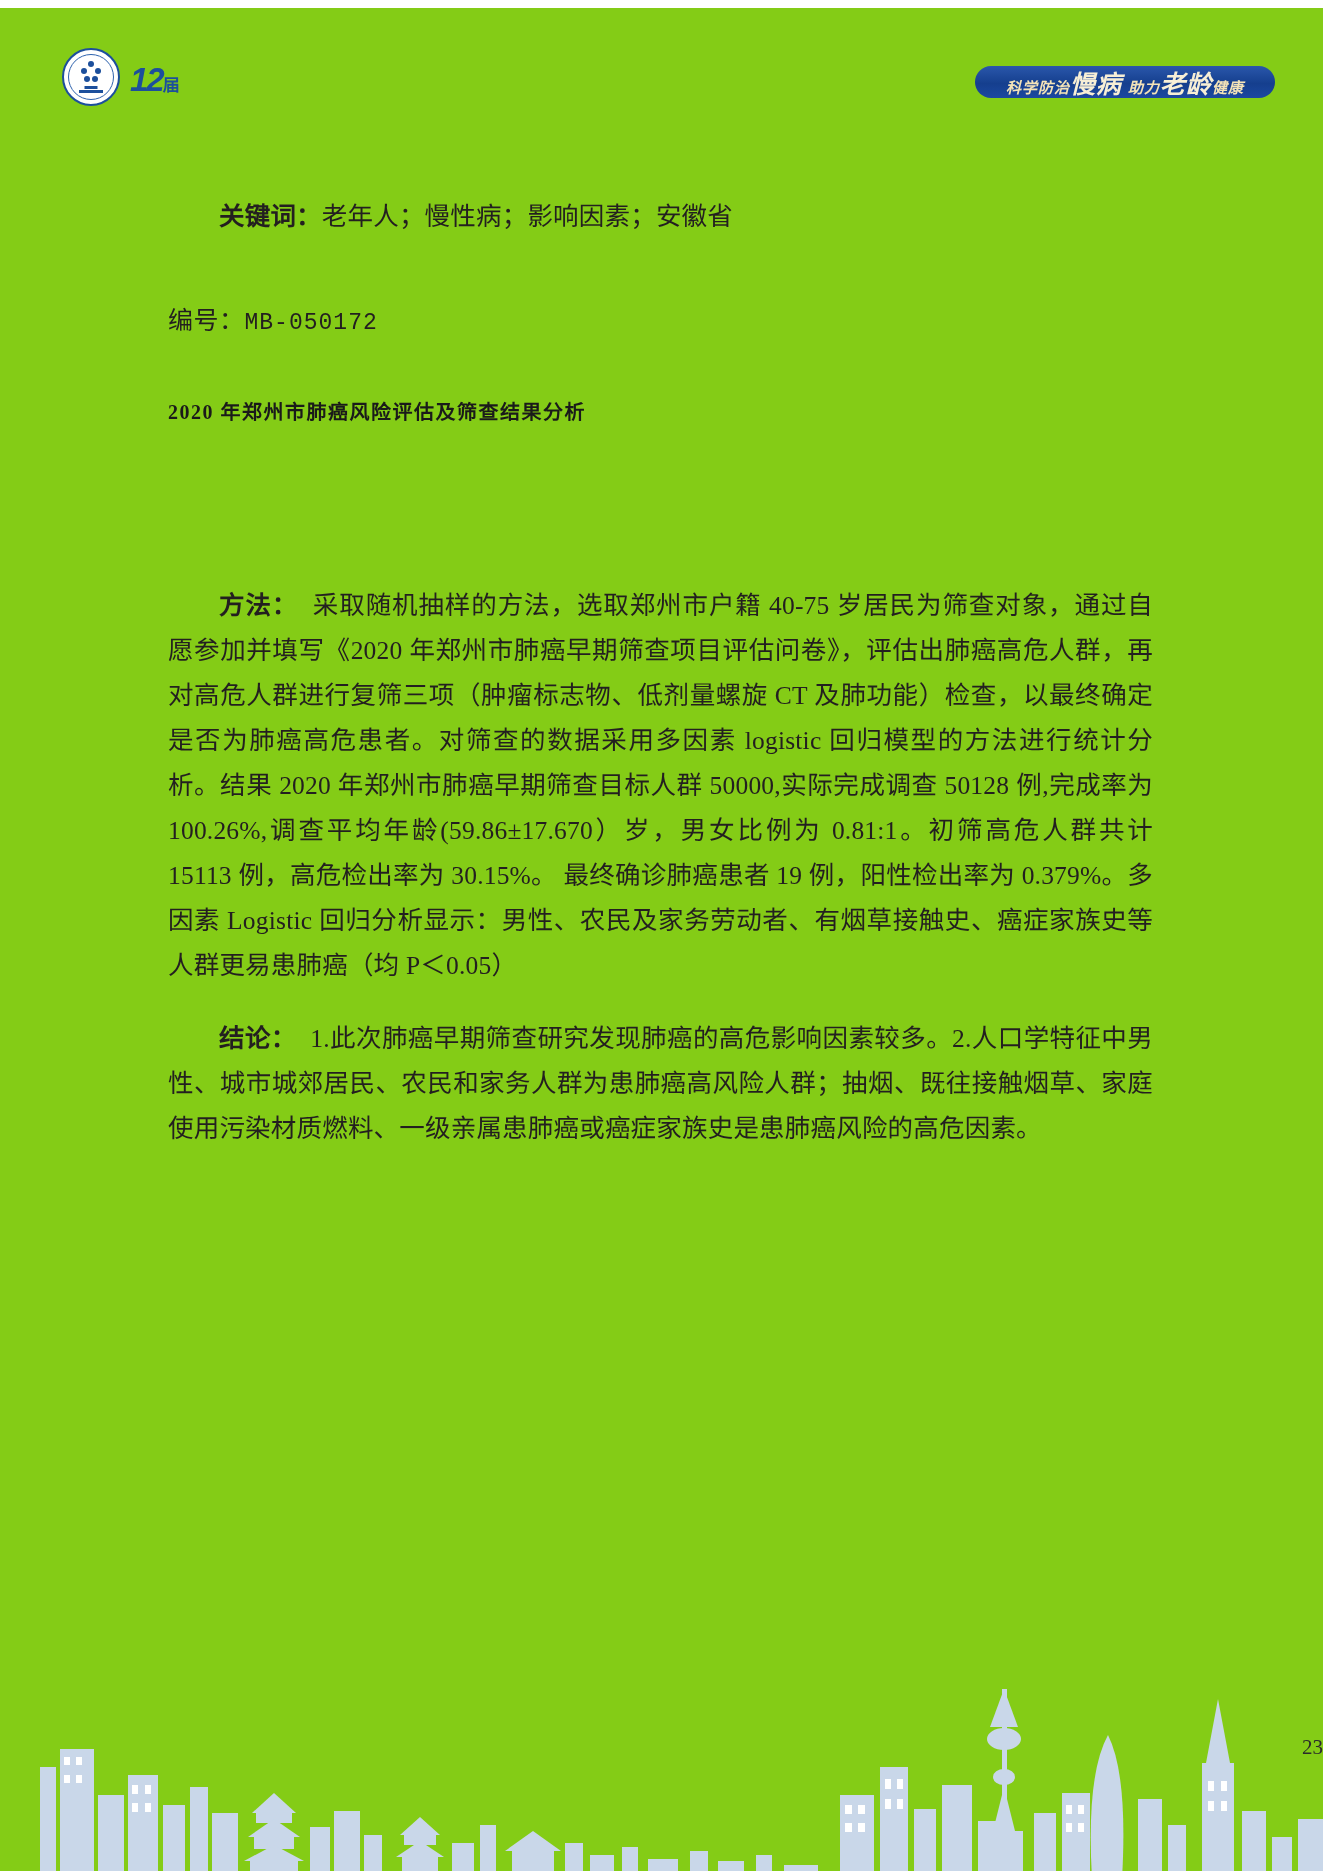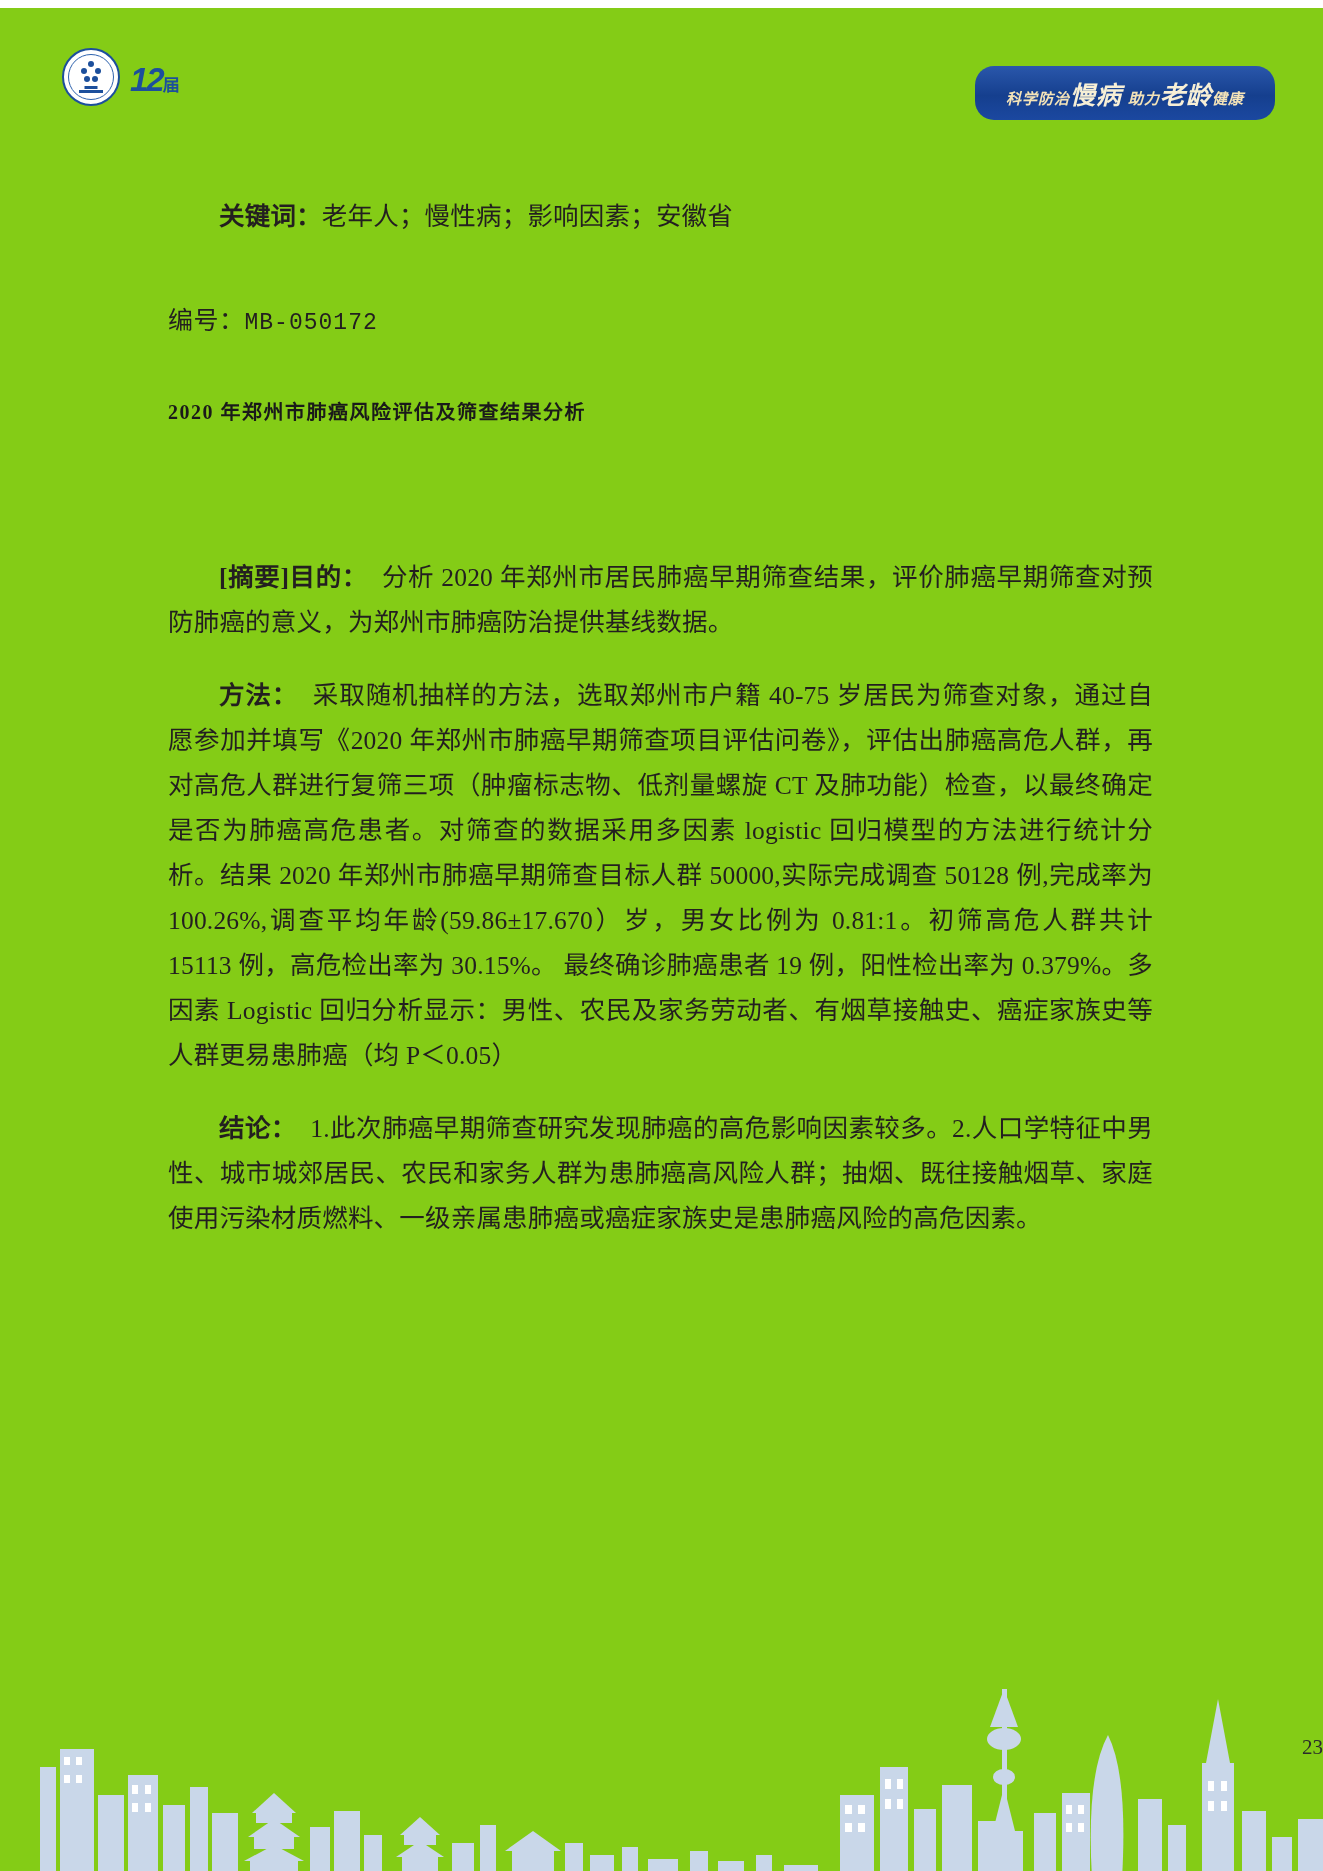--- a/index.html
+++ b/index.html
@@ -99,21 +99,21 @@
     font-weight: bold;
     color: #1c4f9c;
     font-size: 37px;
     letter-spacing: 1px;
     line-height: 1;
   }
   .banner {
     position: absolute;
     right: 48px;
     top: 58px;
-    height: 54px;
+    height: 32px;
     min-width: 300px;
     background: linear-gradient(180deg,#2a57ab 0%, #153f8e 55%, #1b48a0 100%);
     border-radius: 19px;
     display: flex;
     align-items: center;
     justify-content: center;
     padding: 12px 26px;
     box-sizing: border-box;
   }
   .banner-text {
@@ -262,21 +262,20 @@
     <h1 class="doc-title">2020 年郑州市肺癌风险评估及筛查结果分析</h1>
 
     <div class="gap-md"></div>
 
 
     <div class="gap-sm"></div>
 
 
     <div class="gap-md"></div>
 
-    <p class="para indent2"><span class="bold">[摘要]</span><span class="bold">目的：</span>&nbsp;&nbsp;<span>分析 2020 年郑州市居民肺癌早期筛查结果，评价肺癌早期筛查对预防肺癌的意义，为郑州市肺癌防治提供基线数据。</span></p>
 
     <div class="gap-sm"></div>
 
     <p class="para indent2"><span class="bold">方法：</span>&nbsp;&nbsp;<span>采取随机抽样的方法，选取郑州市户籍 40-75 岁居民为筛查对象，通过自愿参加并填写《2020 年郑州市肺癌早期筛查项目评估问卷》，评估出肺癌高危人群，再对高危人群进行复筛三项（肿瘤标志物、低剂量螺旋 CT 及肺功能）检查，以最终确定是否为肺癌高危患者。对筛查的数据采用多因素 logistic 回归模型的方法进行统计分析。结果 2020 年郑州市肺癌早期筛查目标人群 50000,实际完成调查 50128 例,完成率为 100.26%,调查平均年龄(59.86±17.670）岁，男女比例为 0.81:1。初筛高危人群共计 15113 例，高危检出率为 30.15%。 最终确诊肺癌患者 19 例，阳性检出率为 0.379%。多因素 Logistic 回归分析显示：男性、农民及家务劳动者、有烟草接触史、癌症家族史等人群更易患肺癌（均 P＜0.05）</span></p>
 
     <div class="gap-sm"></div>
 
     <p class="para indent2"><span class="bold">结论：</span>&nbsp;&nbsp;<span>1.此次肺癌早期筛查研究发现肺癌的高危影响因素较多。2.人口学特征中男性、城市城郊居民、农民和家务人群为患肺癌高风险人群；抽烟、既往接触烟草、家庭使用污染材质燃料、一级亲属患肺癌或癌症家族史是患肺癌风险的高危因素。</span></p>
 
   </div>

